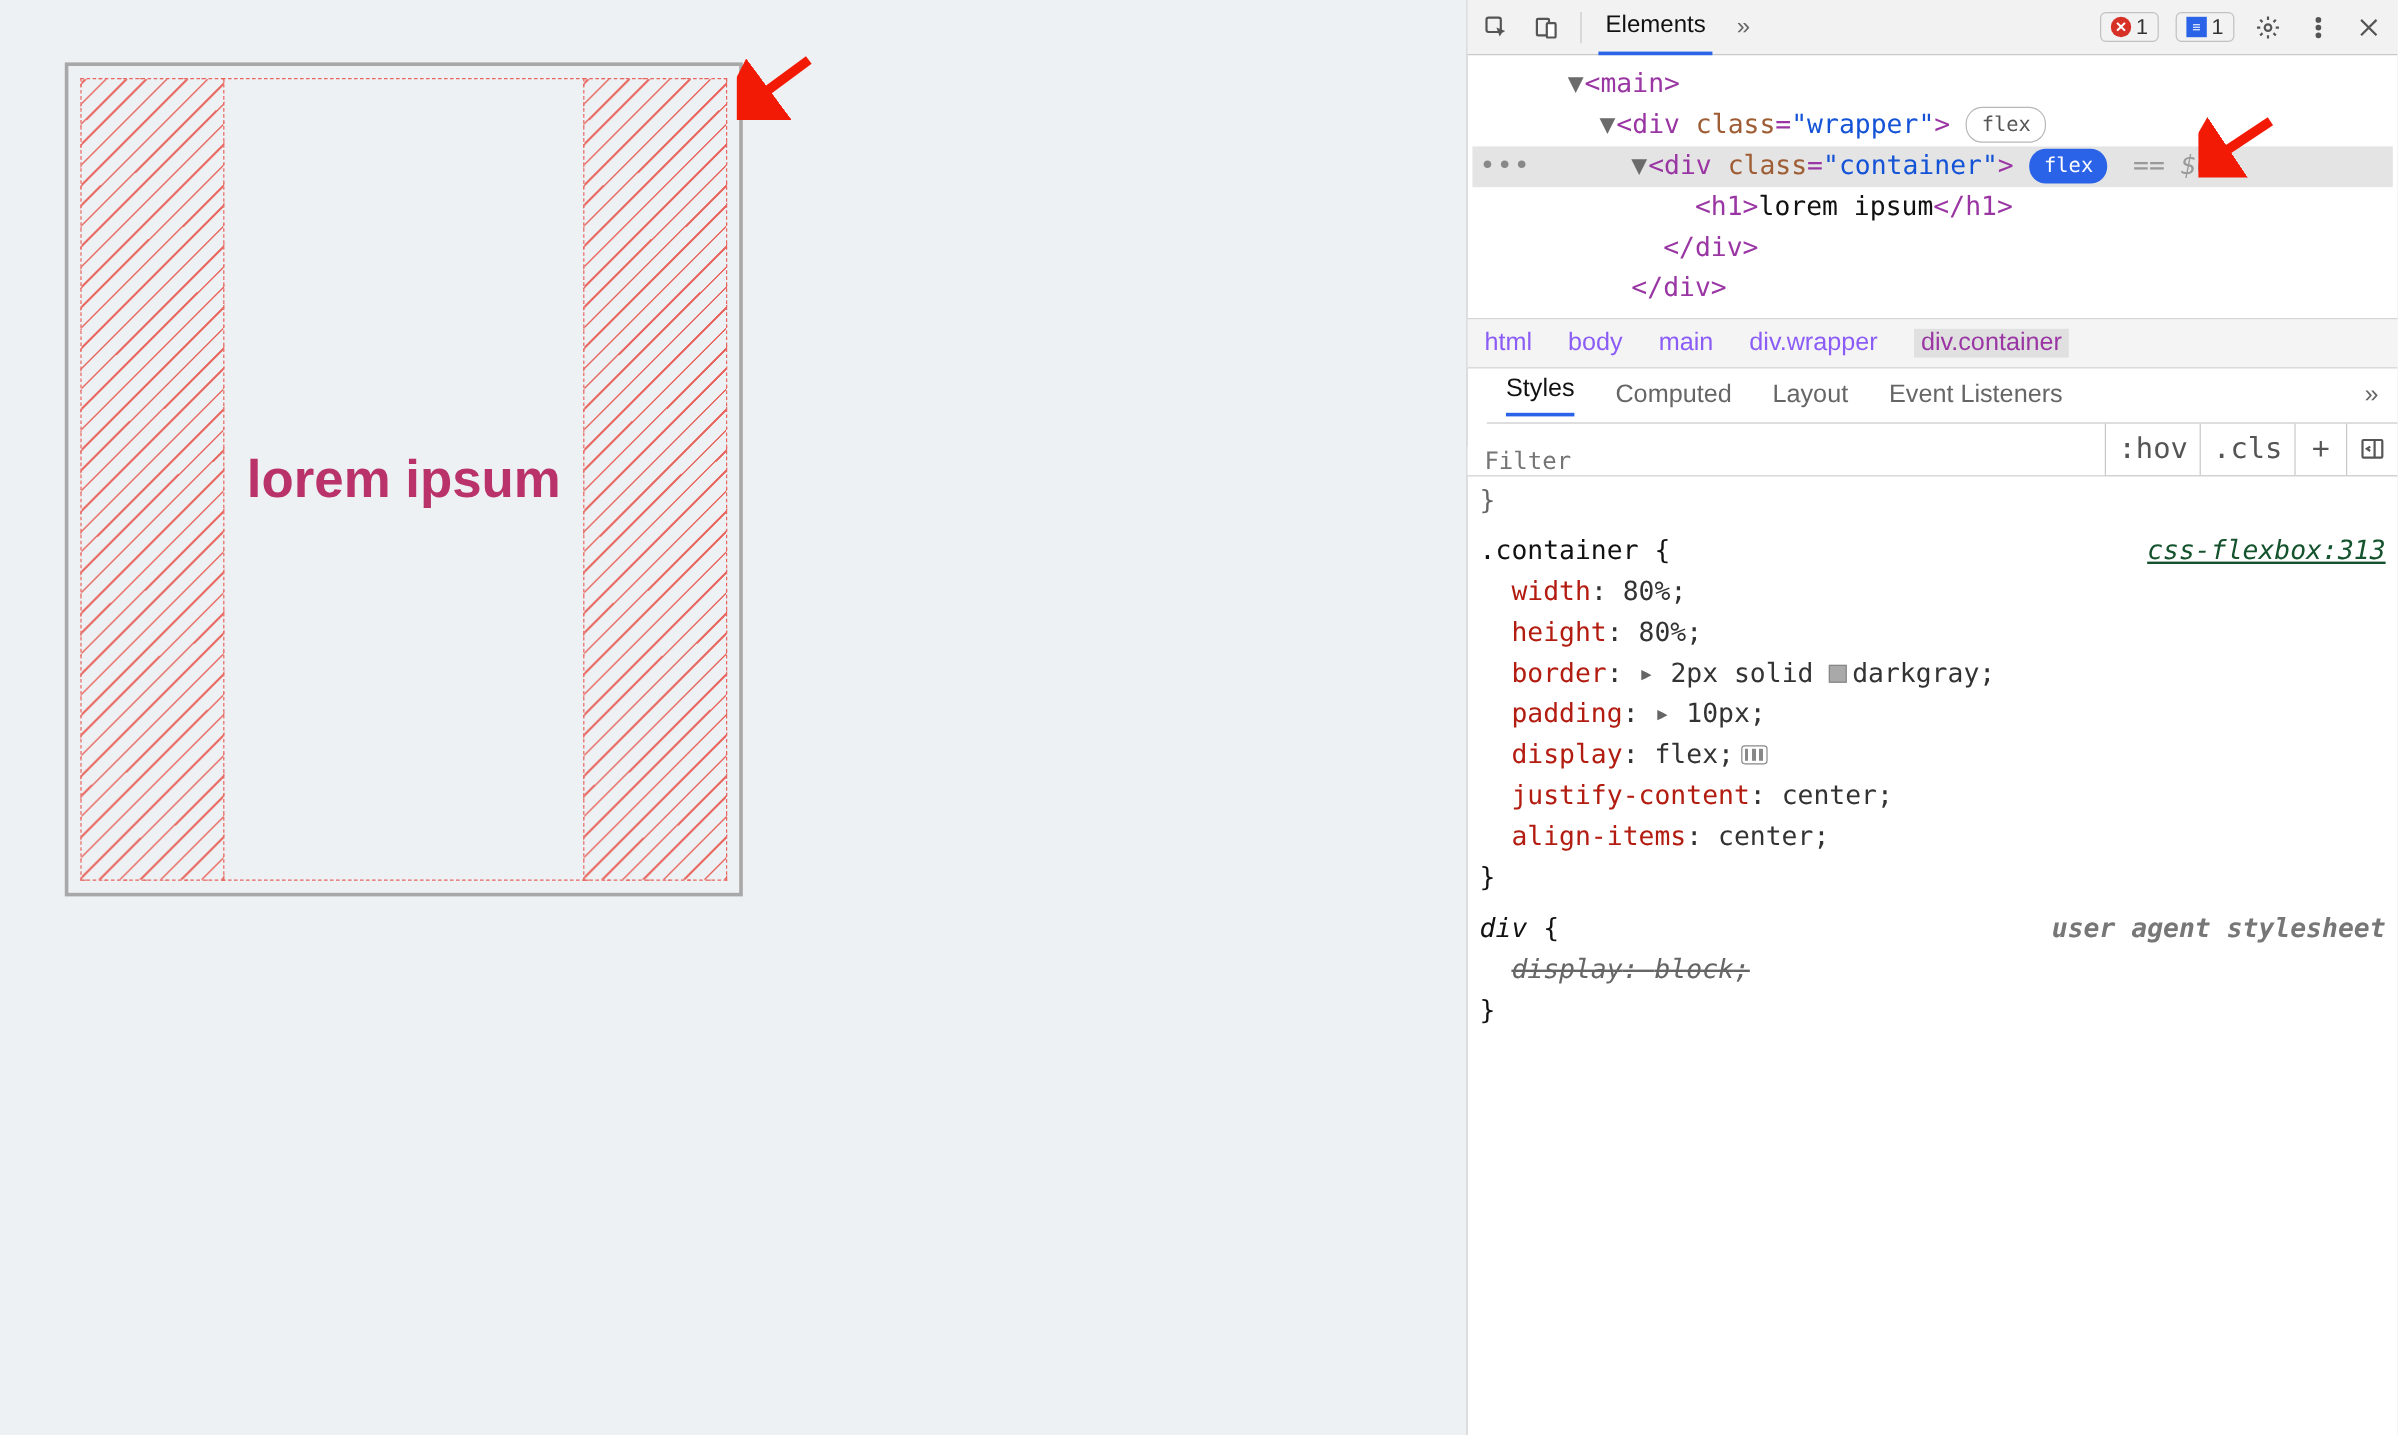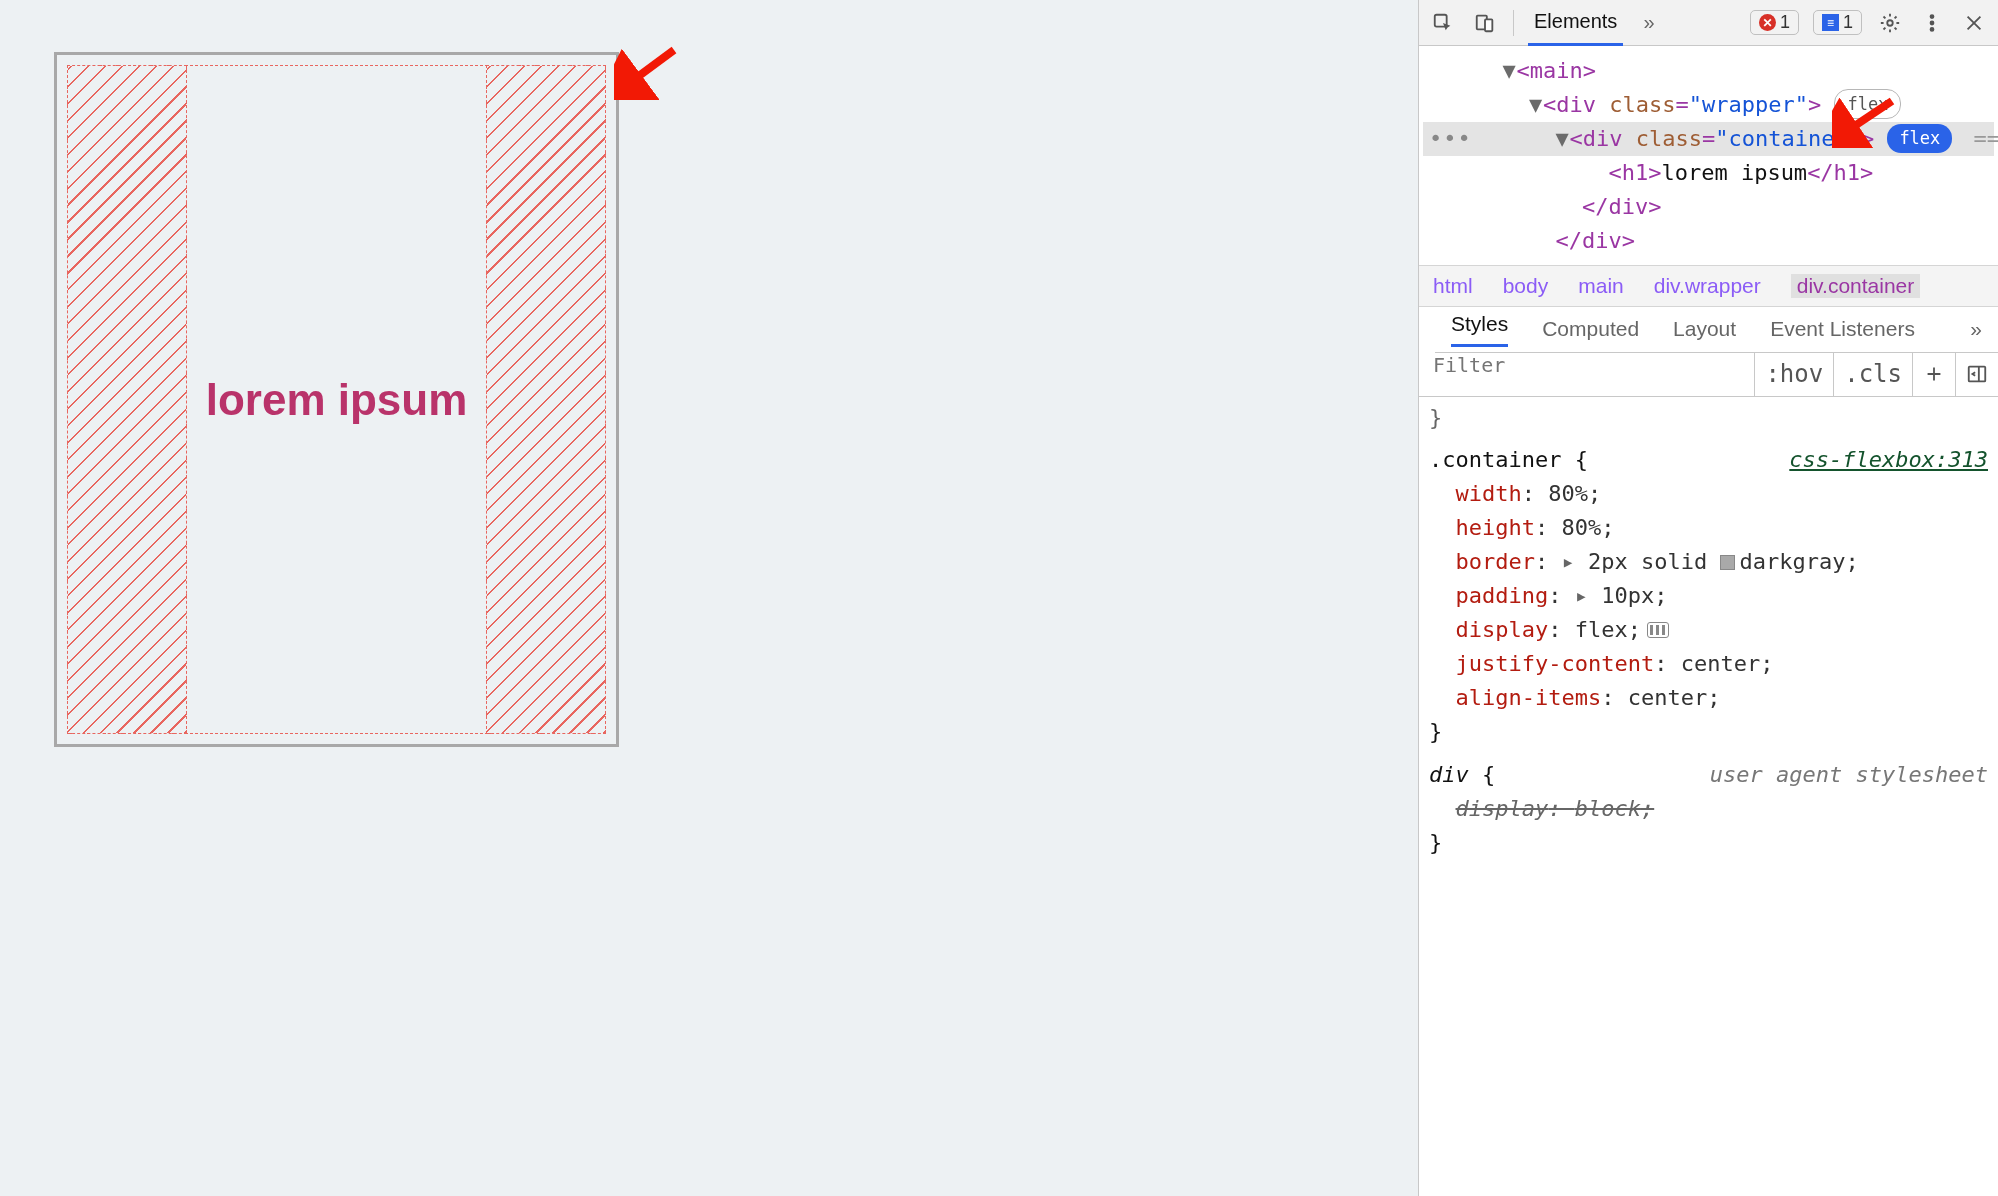--- a/index.html
+++ b/index.html
@@ -61,21 +61,21 @@
 
 
 .arrow {
   position: absolute;
   pointer-events: none;
 }
 .arrow svg { display:block; }
 
 
 .devtools {
-  width: 580px;
+  width: 776px;
   background: #fff;
   border-left: 1px solid #c8c8c8;
   display: flex;
   flex-direction: column;
   font-family: -apple-system, BlinkMacSystemFont, "Segoe UI", sans-serif;
   font-size: 20px;
   color: #333;
 }
 
 
@@ -158,21 +158,21 @@
   height:46px;
   font-size:21px;
   color:#666;
   margin-left:16px;
 }
 .subtabs .st.active { color:#111; border-bottom:3px solid #2a63e8; padding-bottom:8px;}
 .subtabs .chevmore { margin-left:auto; }
 
 
 .filterbar {
-  display:flex;align-items:flex-start;
+  display:flex;align-items:flex-end;
   border-bottom:1px solid #c8c8c8;
   height:44px;
 }
 .filterbar input{
   flex:1;border:none;outline:none;
   padding:0 14px;font-size:20px;color:#555;
   font-family: Menlo, Consolas, monospace;
 }
 .filterbar .fbtn{
   font-family: Menlo, Consolas, monospace;
@@ -185,21 +185,21 @@
 .rules {
   font-family: Menlo, Consolas, monospace;
   font-size:22px;
   line-height:1.55;
   padding: 4px 10px 10px 10px;
   overflow:auto;
   flex:1;
 }
 .rule { margin-top:8px; position:relative;}
 .rule .src { position:absolute; right:0; top:0; color:#14532d; text-decoration:underline;font-style:italic;}
-.rule .src.ua { font-style:italic; text-decoration:none; color:#777;}
+.rule .src.ua { font-style:italic; text-decoration:none; color:#777;font-weight:bold;}
 .sel   { color:#111; }
 .prop  { color:#b31c10; }
 .valk  { color:#333; }
 .brace { color:#111; }
 .strike { text-decoration:line-through; font-style:italic; color:#666;}
 .swatch { display:inline-block;width:15px;height:15px;background:#a9a9a9;border:1px solid #888;vertical-align:-1px;margin-right:4px;}
 .flex-editor-ico { display:inline-block;width:22px;height:16px;border:1px solid #888;border-radius:3px;vertical-align:-1px;margin-left:6px;position:relative;}
 .flex-editor-ico::before{content:"";position:absolute;inset:2px;background:repeating-linear-gradient(90deg,#888 0 3px,transparent 3px 6px);}
 .expander { color:#666; }
 

